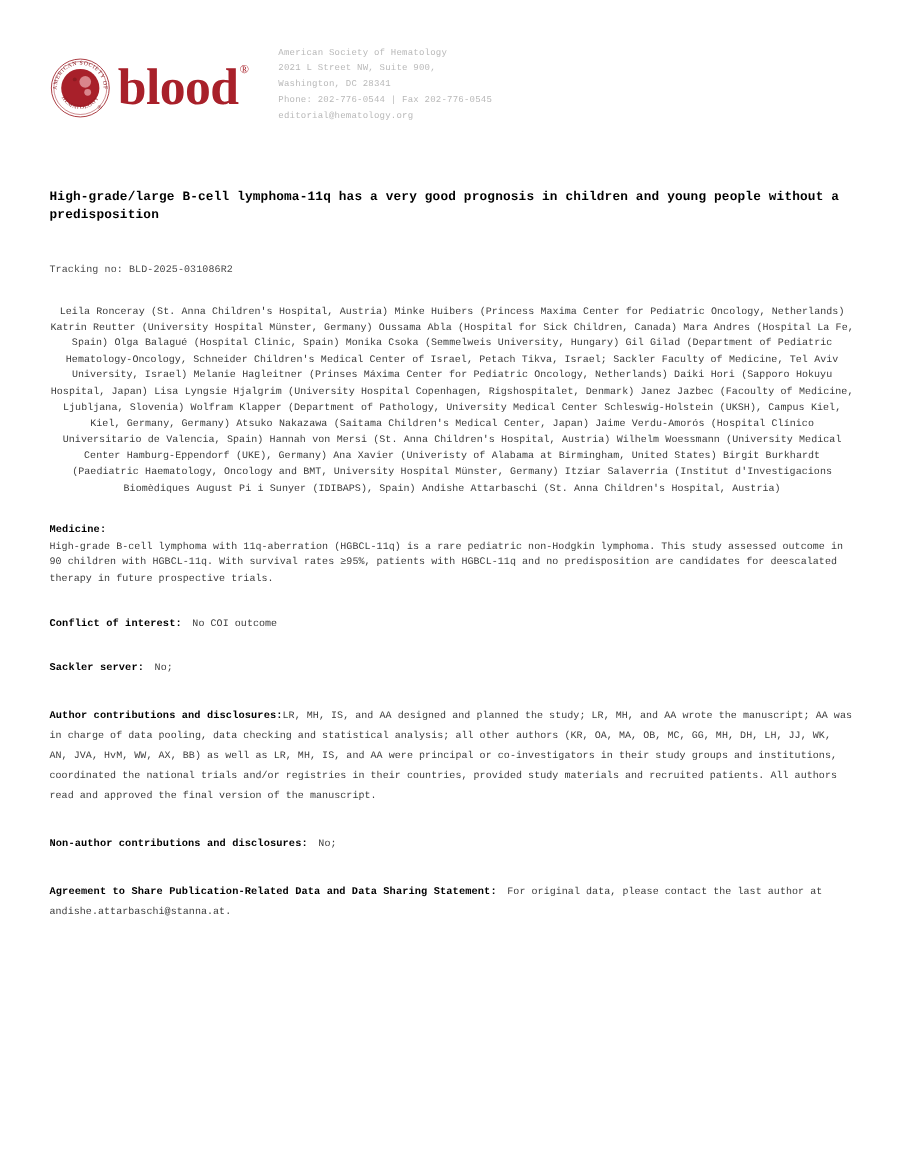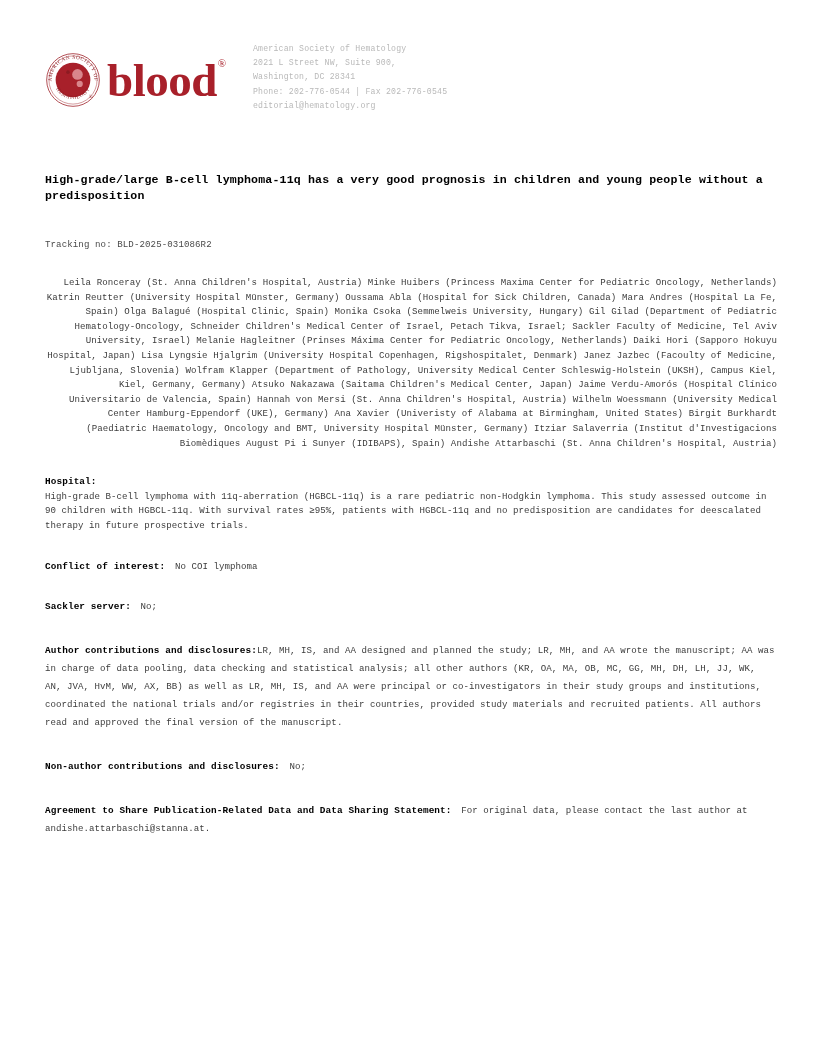--- a/index.html
+++ b/index.html
@@ -93,21 +93,21 @@
     letter-spacing: 0.1px;
     margin-top: 34px;
   }
 
   .authors {
     font-size: 9.1px;
     line-height: 14.6px;
     color: #3c3c3c;
     letter-spacing: 0.05px;
     margin-top: 23px;
-    text-align: right;
+    text-align: center;
     word-spacing: 0.2px;
   }
 
   .section { margin-top: 21px; }
   .section-head {
     font-size: 9.4px;
     line-height: 14.6px;
     font-weight: 700;
     color: #000000;
     letter-spacing: 0.1px;
@@ -182,27 +182,27 @@
   <div class="doc-title">High-grade/large B-cell lymphoma-11q has a very good prognosis in children and young people without a predisposition</div>
 
   <div class="tracking">
     <span>Tracking no:</span>
     <span>BLD-2025-031086R2</span>
   </div>
 
   <div class="authors">Leila Ronceray (St. Anna Children's Hospital, Austria) Minke Huibers (Princess Maxima Center for Pediatric Oncology, Netherlands) Katrin Reutter (University Hospital Münster, Germany) Oussama Abla (Hospital for Sick Children, Canada) Mara Andres (Hospital La Fe, Spain) Olga Balagué (Hospital Clinic, Spain) Monika Csoka (Semmelweis University, Hungary) Gil Gilad (Department of Pediatric Hematology-Oncology, Schneider Children's Medical Center of Israel, Petach Tikva, Israel; Sackler Faculty of Medicine, Tel Aviv University, Israel) Melanie Hagleitner (Prinses Máxima Center for Pediatric Oncology, Netherlands) Daiki Hori (Sapporo Hokuyu Hospital, Japan) Lisa Lyngsie Hjalgrim (University Hospital Copenhagen, Rigshospitalet, Denmark) Janez Jazbec (Facoulty of Medicine, Ljubljana, Slovenia) Wolfram Klapper (Department of Pathology, University Medical Center Schleswig-Holstein (UKSH), Campus Kiel, Kiel, Germany, Germany) Atsuko Nakazawa (Saitama Children's Medical Center, Japan) Jaime Verdu-Amorós (Hospital Clínico Universitario de Valencia, Spain) Hannah von Mersi (St. Anna Children's Hospital, Austria) Wilhelm Woessmann (University Medical Center Hamburg-Eppendorf (UKE), Germany) Ana Xavier (Univeristy of Alabama at Birmingham, United States) Birgit Burkhardt (Paediatric Haematology, Oncology and BMT, University Hospital Münster, Germany) Itziar Salaverria (Institut d'Investigacions Biomèdiques August Pi i Sunyer (IDIBAPS), Spain) Andishe Attarbaschi (St. Anna Children's Hospital, Austria)</div>
 
   <div class="section gap-lg">
-    <div class="section-head">Hospital:</div>
+    <div class="section-head">Medicine:</div>
     <div class="section-body">High-grade B-cell lymphoma with 11q-aberration (HGBCL-11q) is a rare pediatric non-Hodgkin lymphoma. This study assessed outcome in 90 children with HGBCL-11q. With survival rates ≥95%, patients with HGBCL-11q and no predisposition are candidates for deescalated therapy in future prospective trials.</div>
   </div>
 
   <div class="section gap-md">
     <span class="inline-head">Conflict of interest</span><span class="inline-head">:</span>
-    <span class="inline-val">No COI lymphoma</span>
+    <span class="inline-val">No COI outcome</span>
   </div>
 
 
   <div class="section gap-md">
     <span class="inline-head">Sackler server</span><span class="inline-head">:</span>
     <span class="inline-val">No;</span>
   </div>
 
   <div class="section gap-xl">
     <span class="inline-head">Author contributions and disclosures</span><span class="inline-head">:</span><span class="inline-val">LR, MH, IS, and AA designed and planned the study; LR, MH, and AA wrote the manuscript; AA was in charge of data pooling, data checking and statistical analysis; all other authors (KR, OA, MA, OB, MC, GG, MH, DH, LH, JJ, WK, AN, JVA, HvM, WW, AX, BB) as well as LR, MH, IS, and AA were principal or co-investigators in their study groups and institutions, coordinated the national trials and/or registries in their countries, provided study materials and recruited patients. All authors read and approved the final version of the manuscript.</span>

